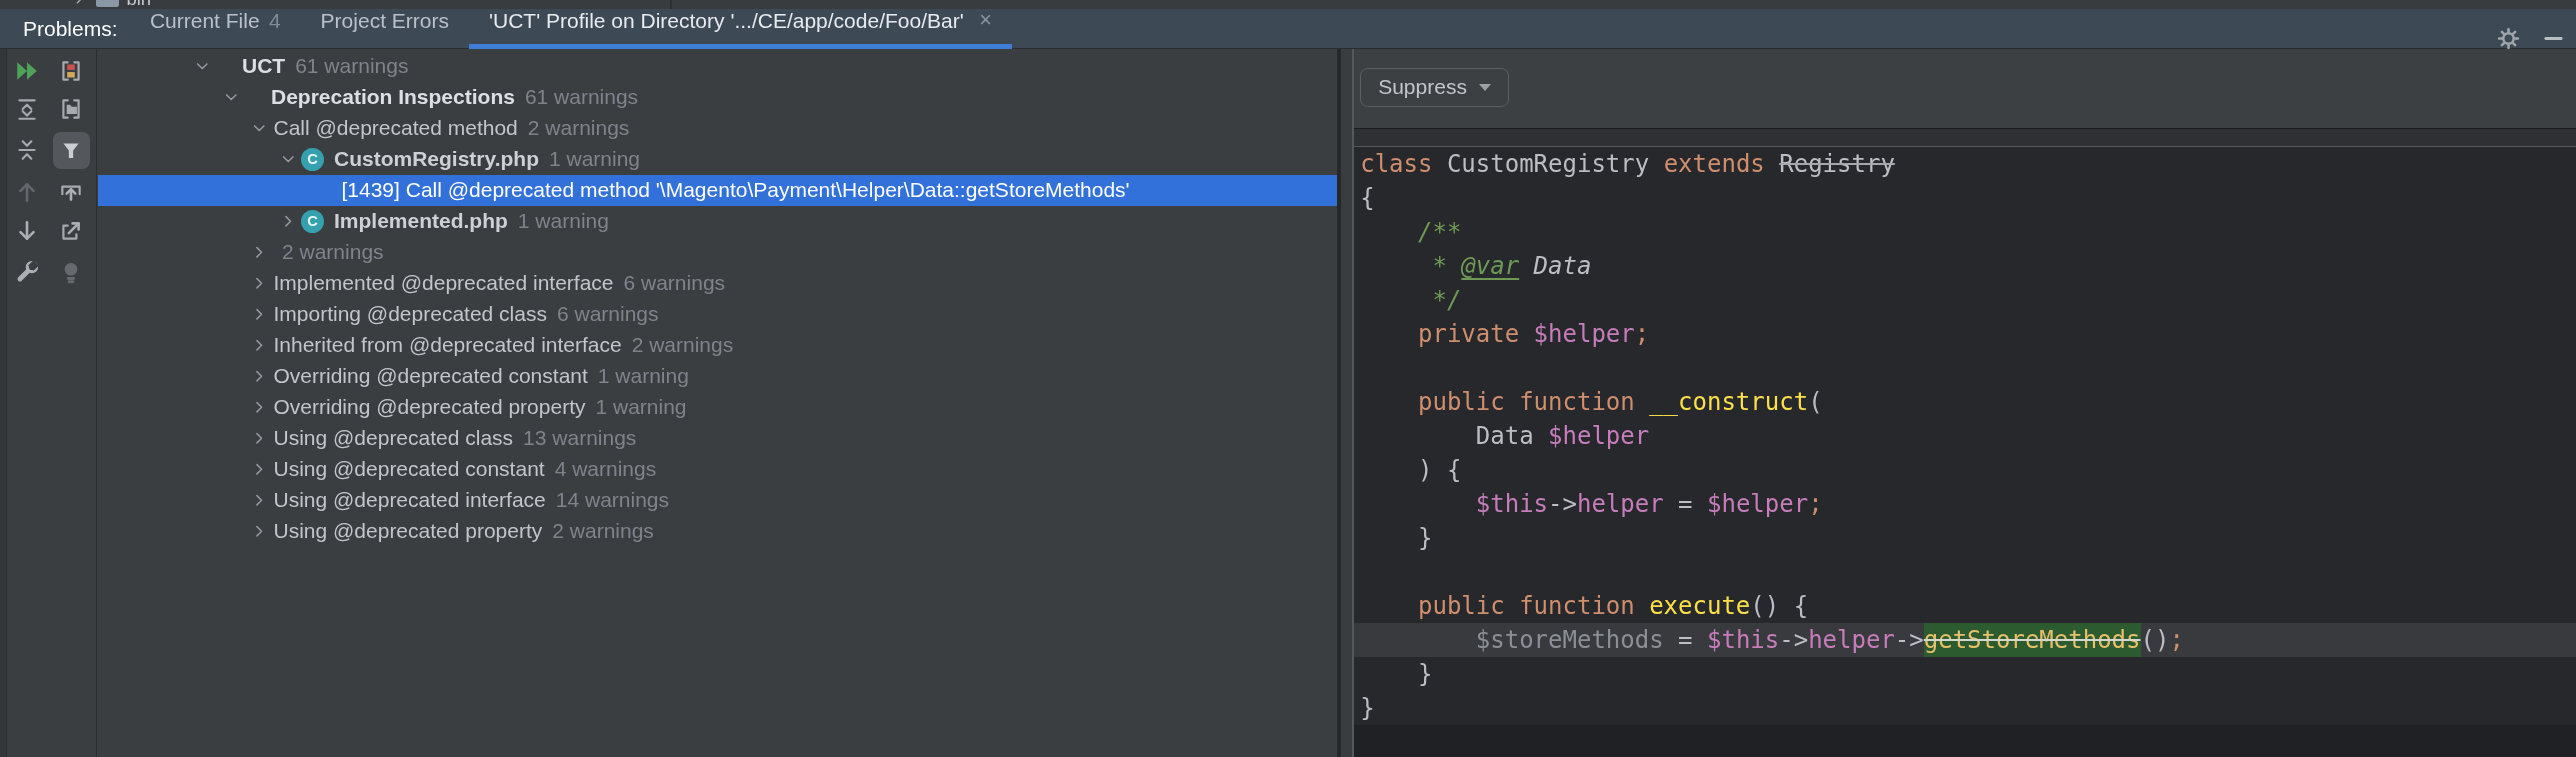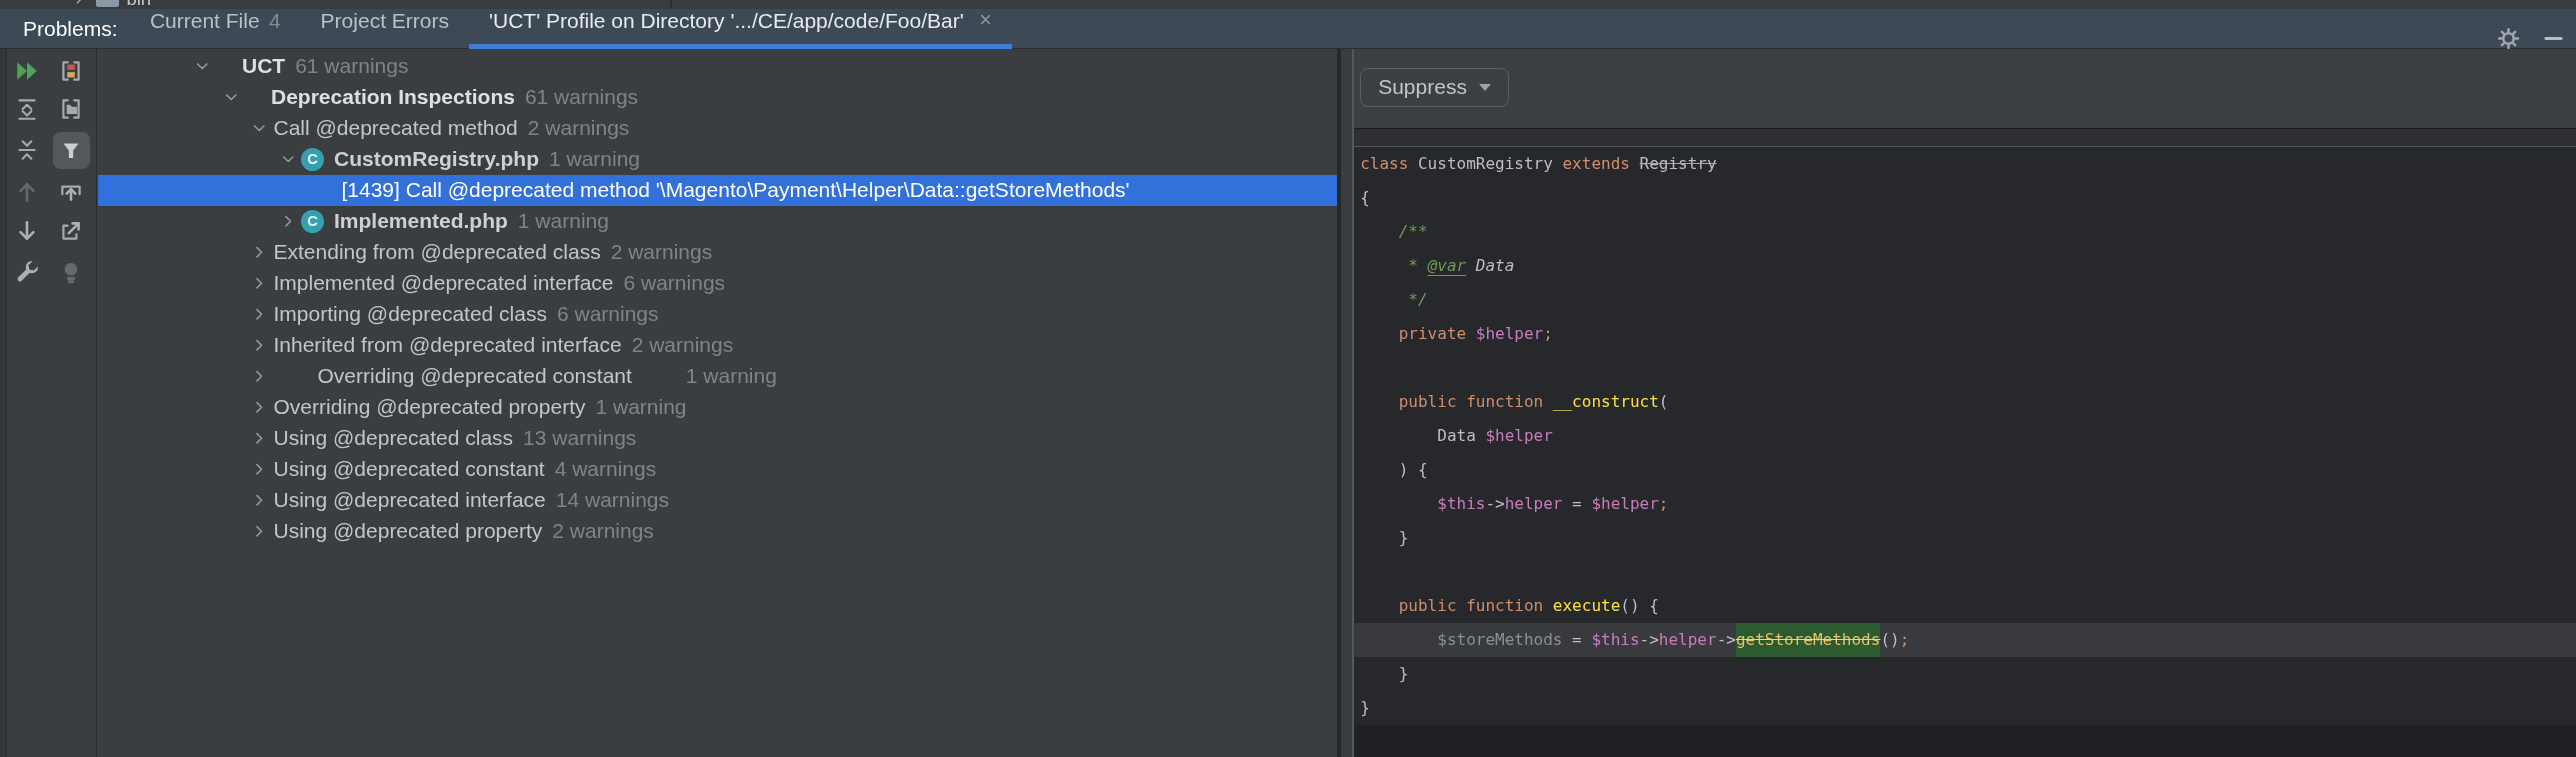--- a/index.html
+++ b/index.html
@@ -49,21 +49,21 @@
   .divider{position:absolute;left:1337px;top:49px;bottom:0;width:17px;background:#3A3D40;
            border-left:4.6px solid #26282A;border-right:2.3px solid #55585A;box-sizing:border-box;}
 
   
   .editor{position:absolute;left:1354px;right:0;top:49px;bottom:0;background:#26282B;display:flex;flex-direction:column;}
   .ed-header{height:79px;background:#3C4043;border-bottom:1.5px solid #1B1C1F;position:relative;flex:0 0 auto;}
   .suppress{position:absolute;left:6.2px;top:18.5px;height:39px;padding:0 17px;border:1.5px solid #5C5F63;border-radius:7.7px;
             background:transparent;color:#C2C6CA;font-size:21px;display:flex;align-items:center;gap:12.4px;box-sizing:border-box;}
   .caret-down{width:0;height:0;border-left:6.2px solid transparent;border-right:6.2px solid transparent;border-top:7.7px solid #9CA0A5;}
   .ed-strip{height:17px;background:#2E3033;border-bottom:1.5px solid #54575A;flex:0 0 auto;}
-  .code{flex:0 0 auto;font-family:"DejaVu Sans Mono",monospace;font-size:16px;padding-left:6.2px;}
+  .code{flex:0 0 auto;font-family:"DejaVu Sans Mono",monospace;font-size:24px;padding-left:6.2px;}
   .cl{height:34px;line-height:34px;white-space:pre;}
   .cl.hl{background:#383A3E;margin-left:-6.2px;padding-left:6.2px;}
   .code-tail{flex:1 1 auto;background:#1F2124;}
 
   
   .tk-kw{color:#CF8E6D;}
   .tk-df{color:#BCBEC4;}
   .tk-strike{color:#BCBEC4;text-decoration:line-through;text-decoration-color:#A4A8AD;}
   .tk-cm{color:#6E9A55;font-style:italic;}
   .tk-tag{color:#6E9A55;font-style:italic;text-decoration:underline;text-underline-offset:3.9px;}
@@ -272,21 +272,20 @@
         <span class="cicon">C</span>
         <span class="lbl sb">Implemented.php</span>
         <span class="count">1 warning</span>
       </div>
       <div class="trow" style="padding-left: 148px;">
         <span class="chev">
           <svg width="18.5" height="18.5" viewBox="0 0 24 24">
             <polyline points="9,6 15,12 9,18" stroke="#9599A0" stroke-width="2" fill="none" stroke-linecap="round" stroke-linejoin="round"></polyline>
           </svg>
         </span>
-        <span class="lbl">Extending from @deprecated class</span>
         <span class="count">2 warnings</span>
       </div>
       <div class="trow" style="padding-left: 148px;">
         <span class="chev">
           <svg width="18.5" height="18.5" viewBox="0 0 24 24">
             <polyline points="9,6 15,12 9,18" stroke="#9599A0" stroke-width="2" fill="none" stroke-linecap="round" stroke-linejoin="round"></polyline>
           </svg>
         </span>
         <span class="lbl">Implemented @deprecated interface</span>
         <span class="count">6 warnings</span>
@@ -302,21 +301,21 @@
       </div>
       <div class="trow" style="padding-left: 148px;">
         <span class="chev">
           <svg width="18.5" height="18.5" viewBox="0 0 24 24">
             <polyline points="9,6 15,12 9,18" stroke="#9599A0" stroke-width="2" fill="none" stroke-linecap="round" stroke-linejoin="round"></polyline>
           </svg>
         </span>
         <span class="lbl">Inherited from @deprecated interface</span>
         <span class="count">2 warnings</span>
       </div>
-      <div class="trow" style="padding-left: 148px; gap: 44px;">
+      <div class="trow" style="padding-left: 148px;">
         <span class="chev">
           <svg width="18.5" height="18.5" viewBox="0 0 24 24">
             <polyline points="9,6 15,12 9,18" stroke="#9599A0" stroke-width="2" fill="none" stroke-linecap="round" stroke-linejoin="round"></polyline>
           </svg>
         </span>
         <span class="lbl">Overriding @deprecated constant</span>
         <span class="count">1 warning</span>
       </div>
       <div class="trow" style="padding-left: 148px;">
         <span class="chev">

